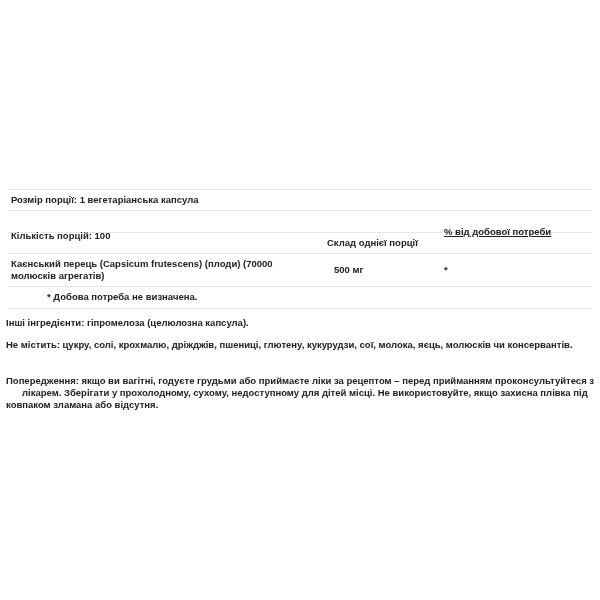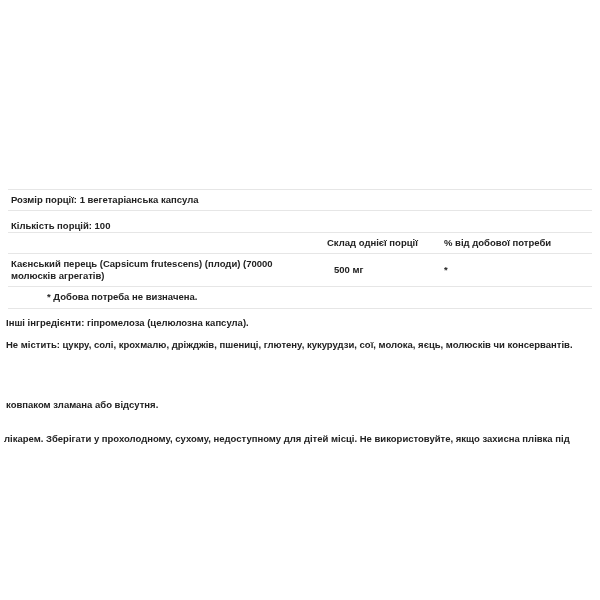--- a/index.html
+++ b/index.html
@@ -15,33 +15,34 @@
 <div class="wrap">
 
   <div class="hline" style="top:189px;"></div>
   <div class="hline" style="top:210px;"></div>
   <div class="hline" style="top:232px;"></div>
   <div class="hline" style="top:253px;"></div>
   <div class="hline" style="top:286px;"></div>
   <div class="hline" style="top:308px;"></div>
 
   <div class="t" style="left:11px; top:194px;">Розмір порції: 1 вегетаріанська капсула</div>
-  <div class="t" style="left:11px; top:220px;">Кількість порцій: 100</div>
+  <div class="t" style="left:11px; top:230px;">Кількість порцій: 100</div>
 
   <div class="t" style="left:327px; top:237px;">Склад однієї порції</div>
-  <div class="t" style="left:444px; top:237px;">% від добової потреби</div>
+  <div class="t" style="left:444px; top:226px;text-decoration:underline;">% від добової потреби</div>
 
   <div>
     <div class="t" style="left:11px; top:258px;">Каєнський перець (Capsicum frutescens) (плоди) (70000</div>
     <div class="t" style="left:11px; top:270px;">молюсків агрегатів)</div>
     <div class="t" style="left:327px; top:264px;padding-left:7px;">500 мг</div>
     <div class="t" style="left:444px; top:264px;">*</div>
   </div>
 
   <div class="t" style="left:11px; top:291px;margin-left:36px;">* Добова потреба не визначена.</div>
 
   <div class="t" style="left:6px; top:339px;">Не містить: цукру, солі, крохмалю, дріжджів, пшениці, глютену, кукурудзи, сої, молока, яєць, молюсків чи консервантів.</div>
 
   <div class="t" style="left:6px; top:317px;">Інші інгредієнти: гіпромелоза (целюлозна капсула).</div>
 
-  <div class="t" style="left:4px; top:387px;margin-top:46px;">лікарем. Зберігати у прохолодному, сухому, недоступному для дітей місці. Не використовуйте, якщо захисна плівка під</div>
+  <div class="t" style="left:6px; top:375px;">Попередження: якщо ви вагітні, годуєте грудьми або приймаєте ліки за рецептом – перед прийманням проконсультуйтеся з</div>
+  <div class="t" style="left:22px; top:387px;">лікарем. Зберігати у прохолодному, сухому, недоступному для дітей місці. Не використовуйте, якщо захисна плівка під</div>
   <div class="t" style="left:6px; top:399px;">ковпаком зламана або відсутня.</div>
 </div>
 
 </body></html>

